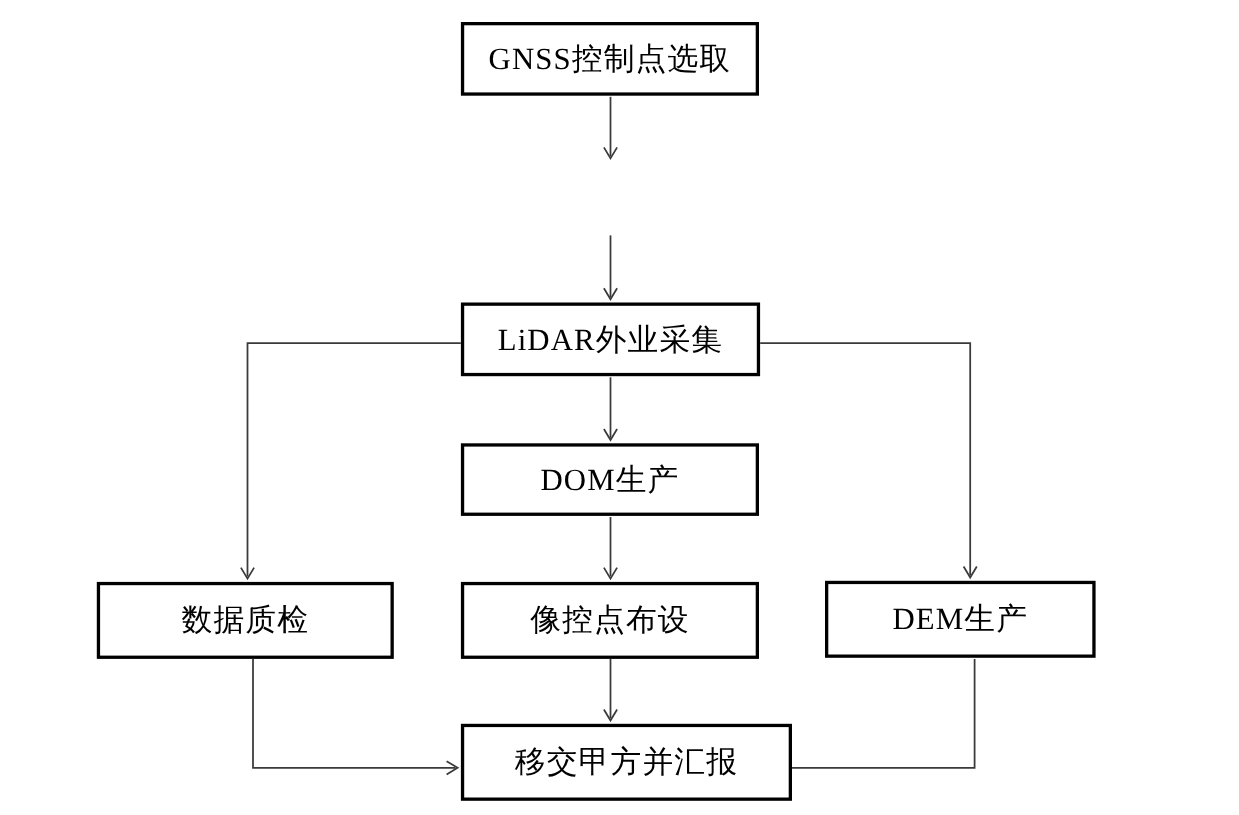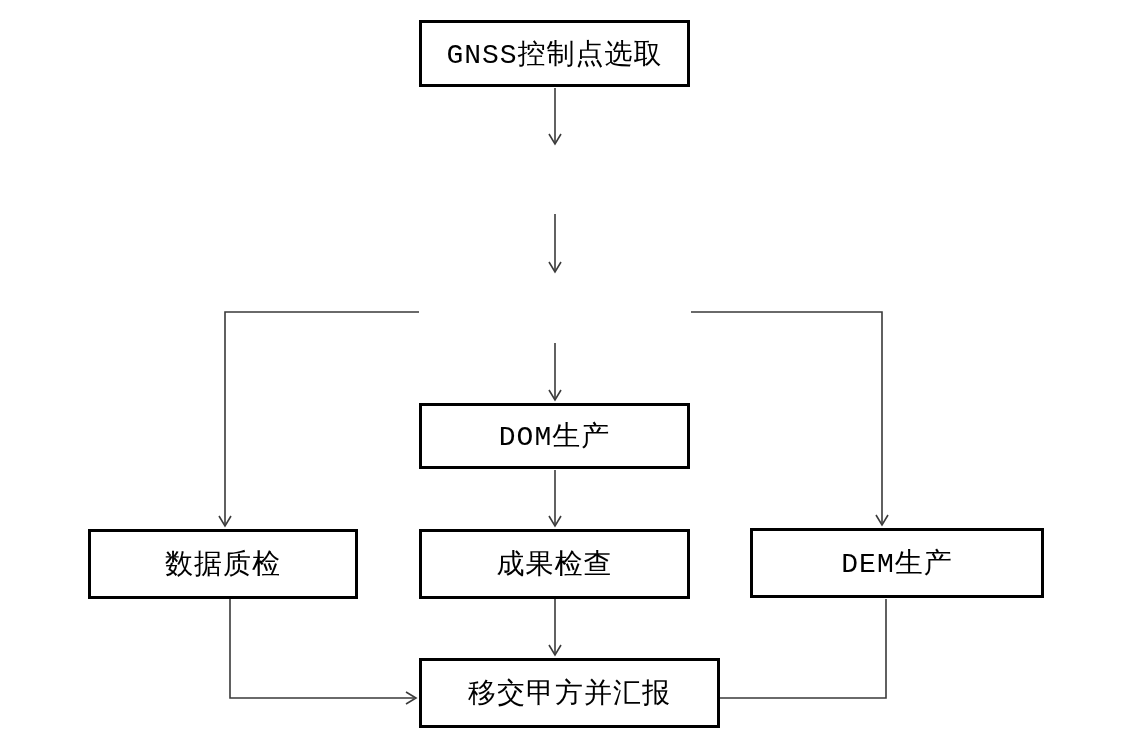--- a/index.html
+++ b/index.html
@@ -5,21 +5,21 @@
   html, body {
     margin: 0;
     padding: 0;
     background: #ffffff;
   }
   .canvas {
     position: relative;
     width: 1126px;
     height: 741px;
     background: #ffffff;
-    font-family: Liberation Mono, monospace;
+    font-family: Liberation Serif, serif;
     overflow: hidden;
   }
   .connectors {
     position: absolute;
     left: 0;
     top: 0;
     width: 1126px;
     height: 741px;
     display: block;
   }
@@ -94,34 +94,37 @@
       <path d="M886,599 L886,698 L697,698"></path>
       <path d="M705,692 L695,698 L705,704"></path>
     </g>
   </svg>
 
   <div class="flow-box" style="left:419px; top:20px; width:271px; height:67px;">
     <span>GNSS控制点选取</span>
   </div>
 
 
+  <div class="flow-box" style="left:419px; top:275px; width:272px; height:67px;">
+    <span>LiDAR外业采集</span>
+  </div>
 
   <div class="flow-box" style="left:88px; top:529px; width:270px; height:70px;">
     <span>数据质检</span>
   </div>
 
   <div class="flow-box" style="left:419px; top:403px; width:271px; height:66px;">
     <span>DOM生产</span>
   </div>
 
   <div class="flow-box" style="left:419px; top:529px; width:271px; height:70px;">
-    <span>成果检查</span>
+    <span>像控点布设</span>
   </div>
 
-  <div class="flow-box" style="left:750px; top:528px; width:294px; height:70px;">
+  <div class="flow-box" style="left:750px; top:528px; width:246px; height:70px;">
     <span>DEM生产</span>
   </div>
 
   <div class="flow-box" style="left:419px; top:658px; width:301px; height:70px;">
     <span>移交甲方并汇报</span>
   </div>
 
 </div>
 
 </body></html>

